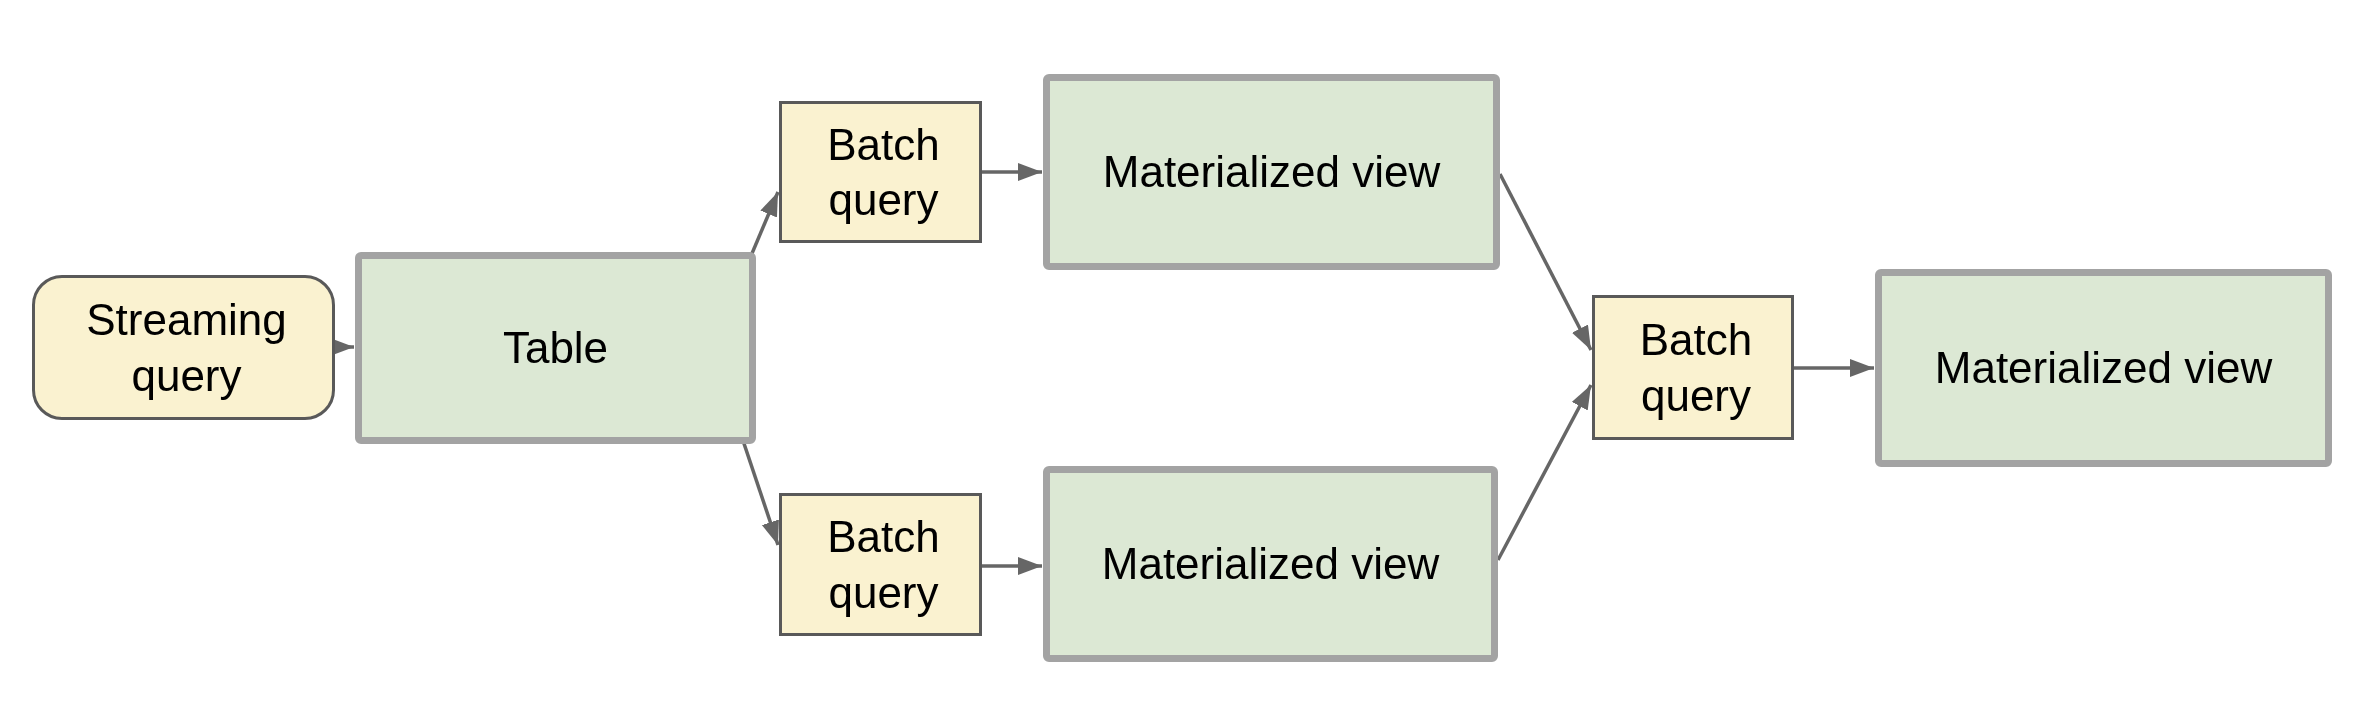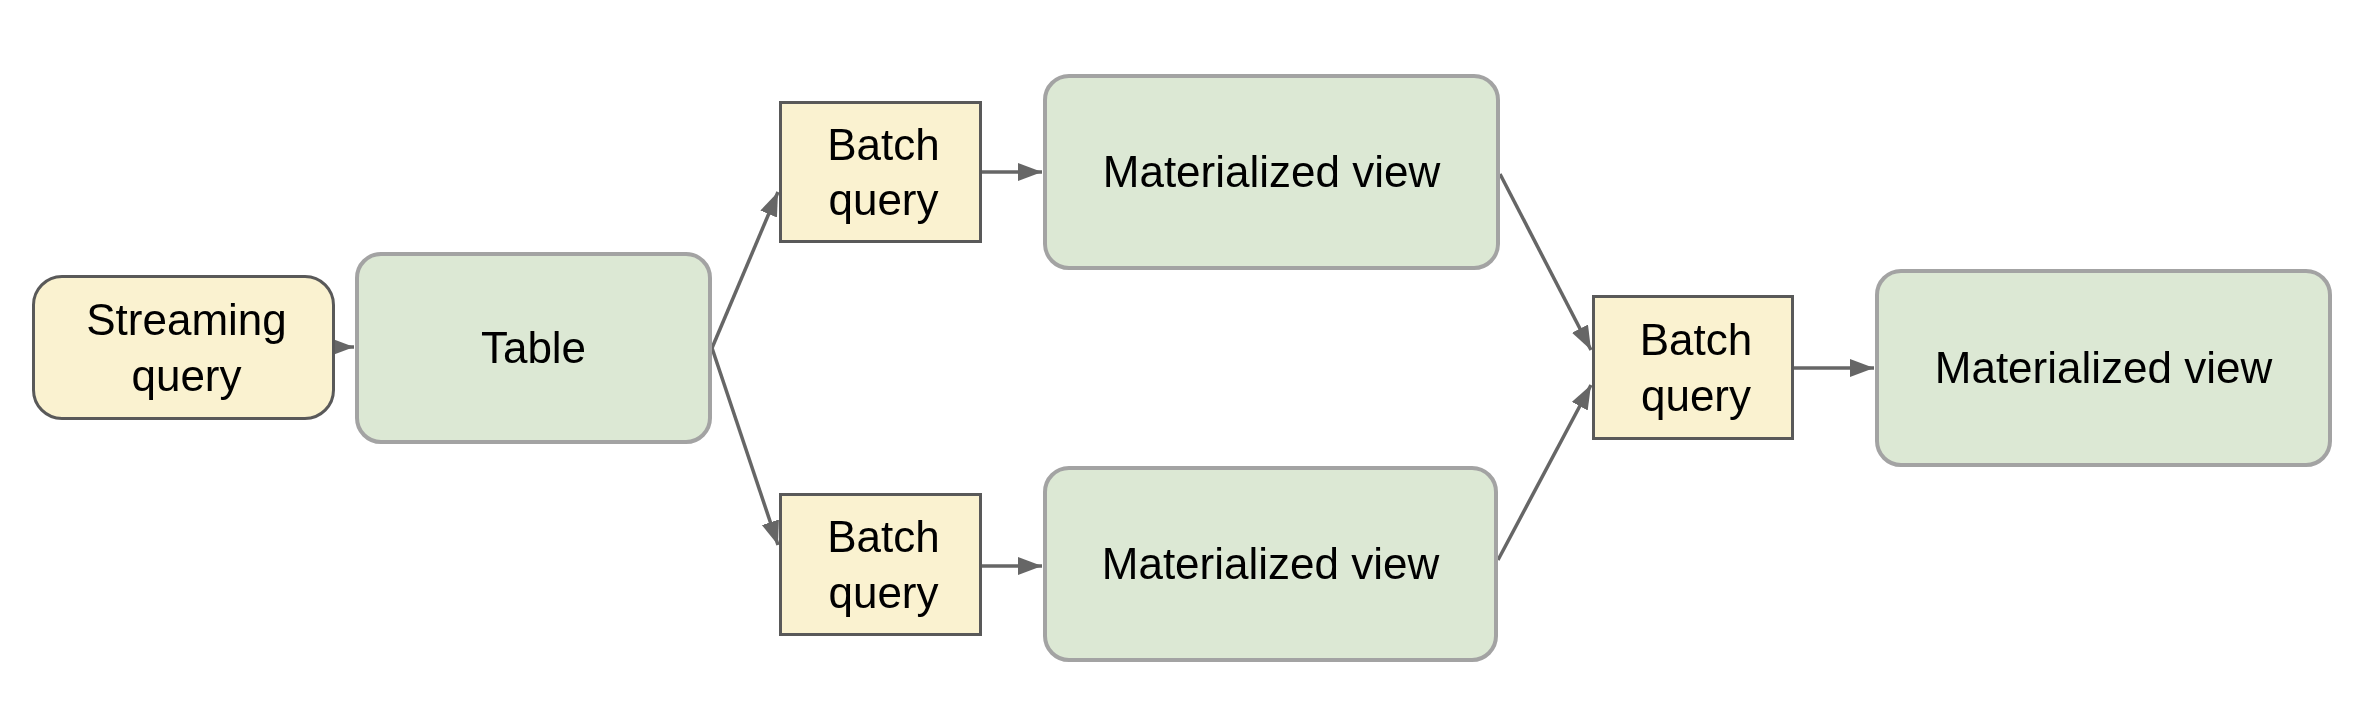--- a/index.html
+++ b/index.html
@@ -33,26 +33,26 @@
     line-height: 1.26;
     color: #000000;
   }
   .node.query {
     background: #faf2d0;
     border: 3px solid #595959;
     padding-left: 6px;
   }
   .node.view {
     background: #dce8d4;
-    border: 4px solid #a3a3a3;
-    border-radius: 26px;
+    border: 7px solid #a3a3a3;
+    border-radius: 6px;
   }
   
   #n-streaming     { left: 32px;   top: 275px; width: 303px; height: 145px; border-radius: 30px; }
-  #n-table         { left: 355px;  top: 252px; width: 357px; height: 192px; }
+  #n-table         { left: 355px;  top: 252px; width: 401px; height: 192px; }
   #n-batch-top     { left: 779px;  top: 101px; width: 203px; height: 142px; }
   #n-mv-top        { left: 1043px; top: 74px;  width: 457px; height: 196px; }
   #n-batch-bottom  { left: 779px;  top: 493px; width: 203px; height: 143px; }
   #n-mv-bottom     { left: 1043px; top: 466px; width: 455px; height: 196px; }
   #n-batch-merge   { left: 1592px; top: 295px; width: 202px; height: 145px; }
   #n-mv-final      { left: 1875px; top: 269px; width: 457px; height: 198px; }
 </style>
 </head>
 <body>
 

